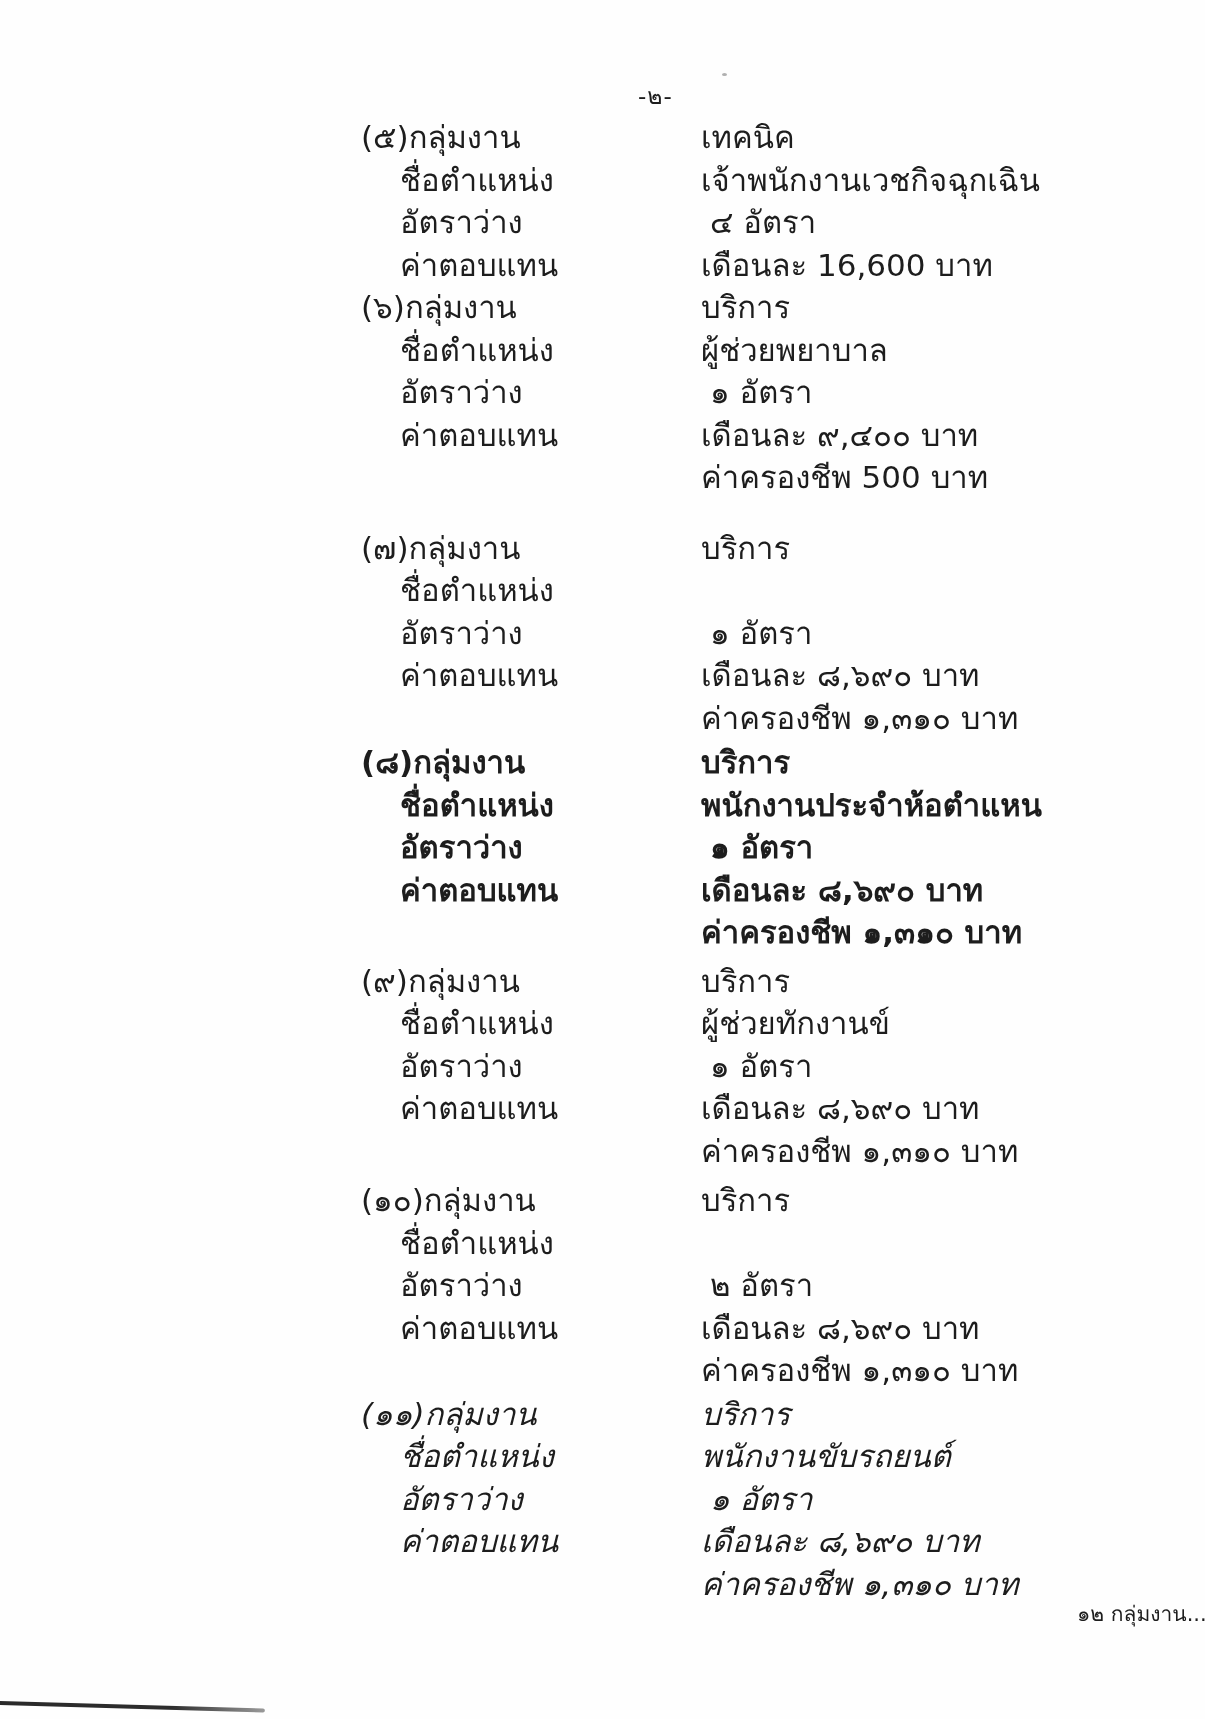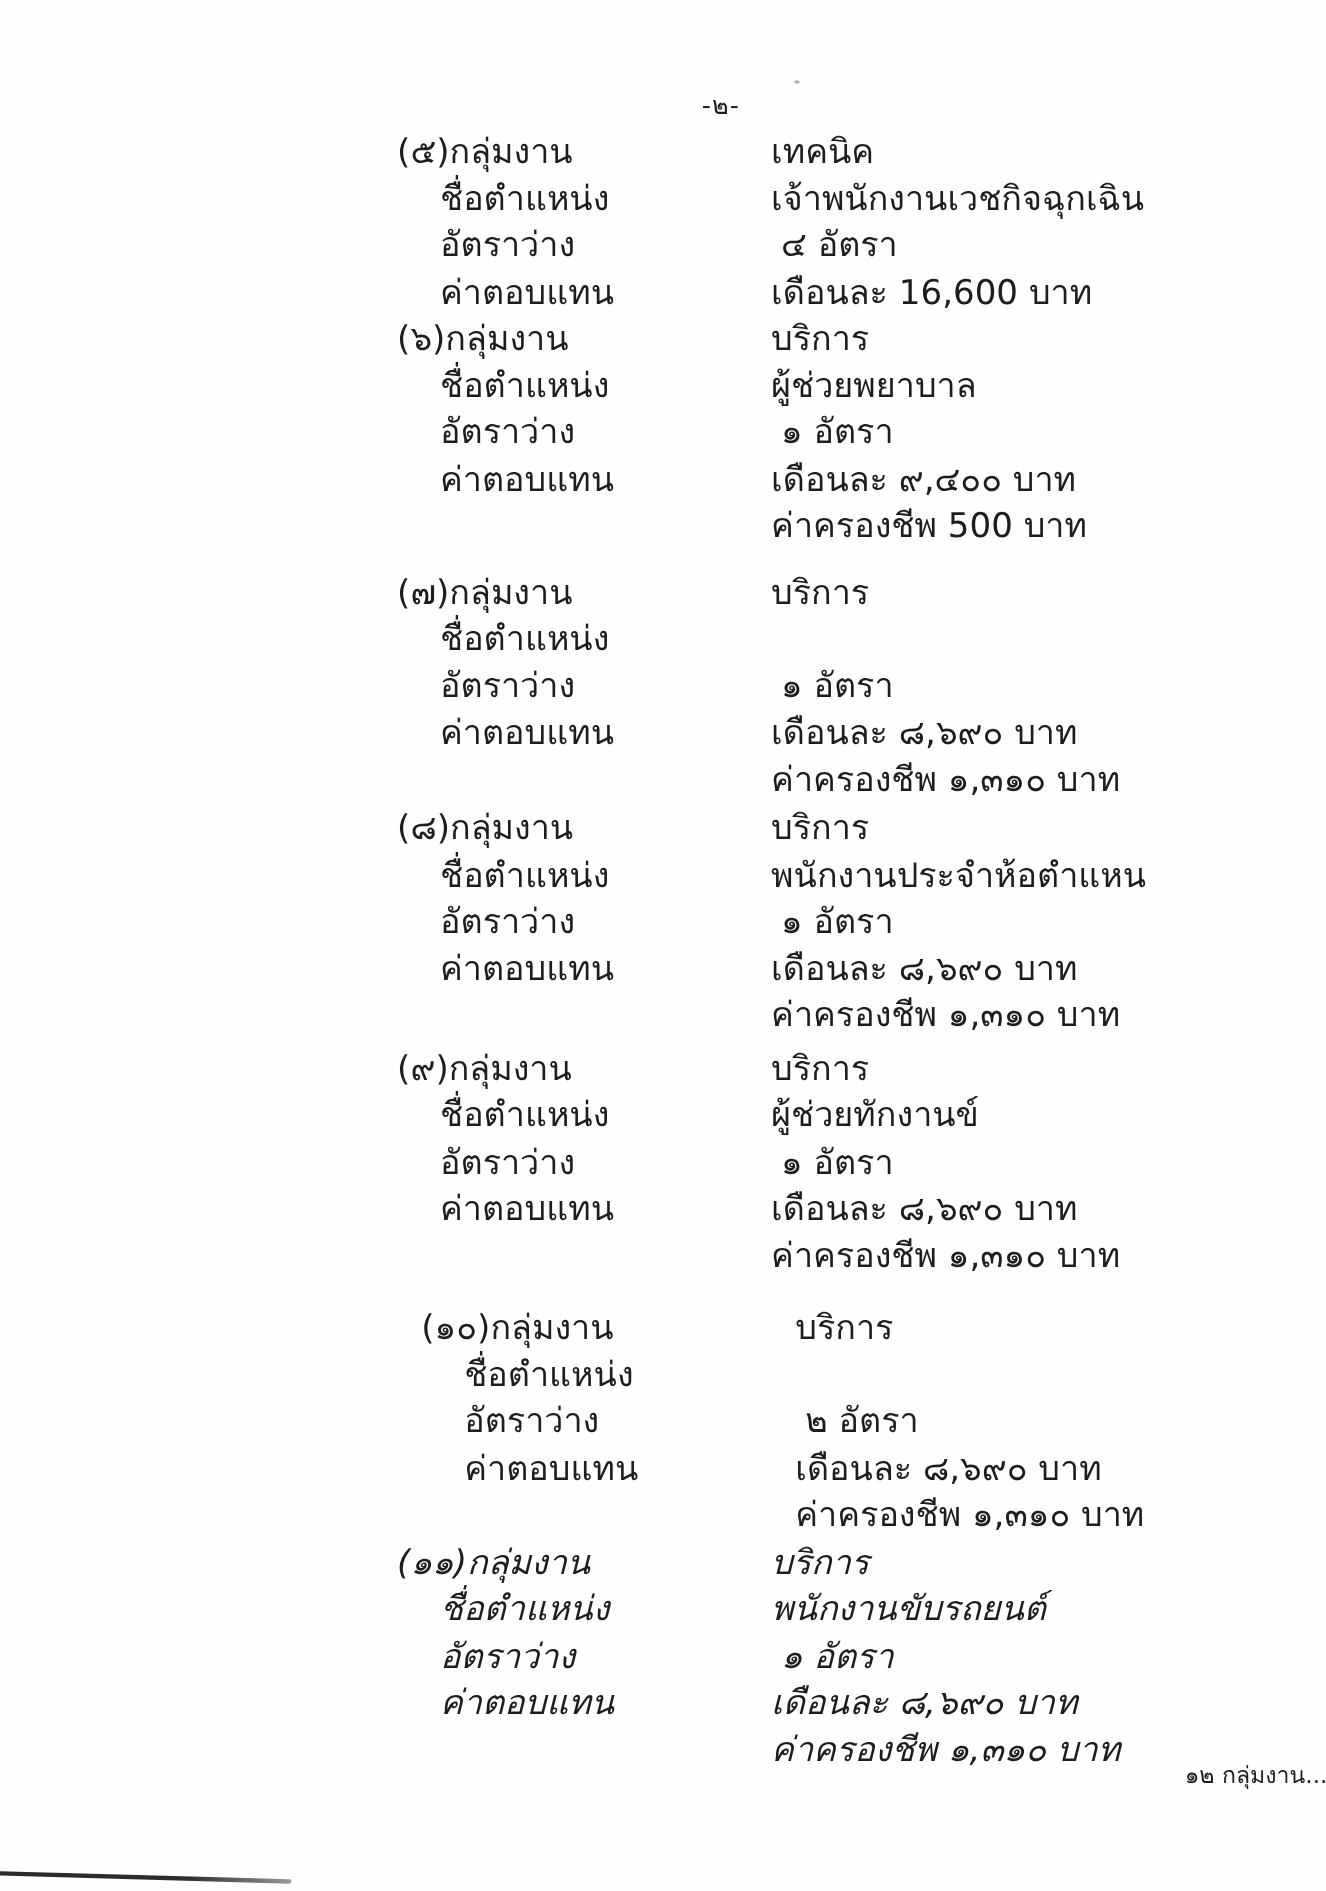--- a/index.html
+++ b/index.html
@@ -25,24 +25,24 @@
     white-space: nowrap;
   }
   .content {
     position: absolute;
     top: 112px;
     left: 0;
     width: 100%;
     font-size: 31px;
   }
   .item { position: relative; }
-  .item:nth-child(3) { margin-top: 18px; text-align: right; }
-  .item:nth-child(4) { margin-top: 2px;  }
+  .item:nth-child(3) { margin-top: 28px; text-align: right; }
+  .item:nth-child(4) { margin-top: 2px; font-weight: bold;  }
   .item:nth-child(5) { margin-top: 6px;  }
-  .item:nth-child(6) { margin-top: 23px; padding-left: 22px;  }
+  .item:nth-child(6) { margin-top: 7px;  }
   .item:nth-child(7) { margin-top: 1px; font-style: italic;  }
   .row {
     position: relative;
     height: 42.5px;
     white-space: nowrap;
   }
   .numlabel {
     position: absolute;
     left: 361px;
     top: 0;

